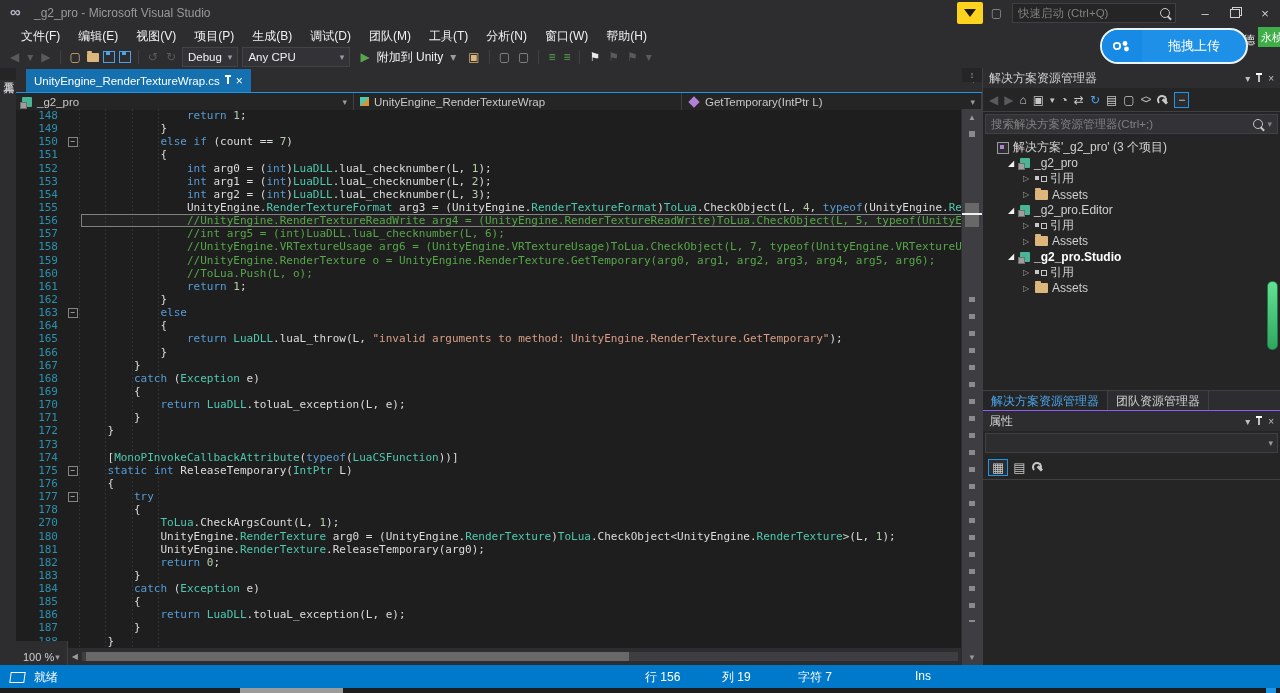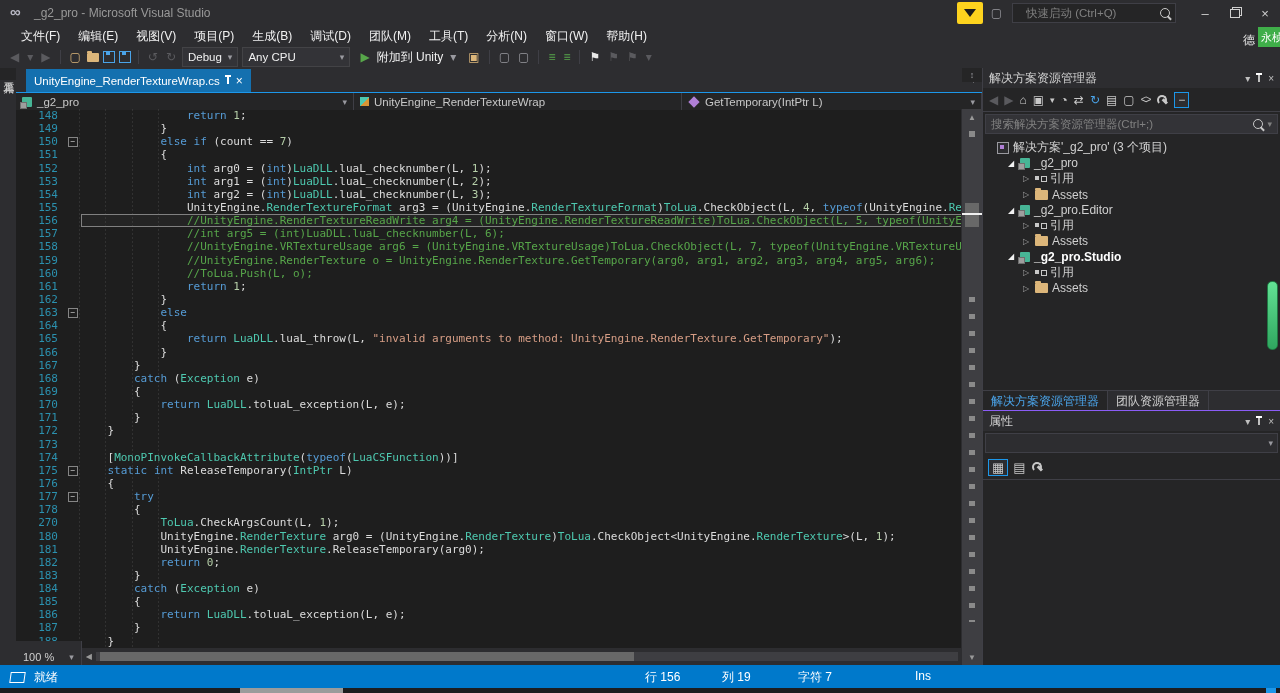--- a/index.html
+++ b/index.html
@@ -7,21 +7,21 @@
         font-family:"Liberation Sans","DejaVu Sans",sans-serif;color:#d0d0d0;font-size:12px;}
   
   .titlebar{position:absolute;top:0;left:0;right:0;height:26px;background:#2d2d30;}
   .vs-logo{position:absolute;left:10px;top:3px;color:#b9b9c5;font-size:15px;font-weight:bold;}
   .win-title{position:absolute;left:34px;top:6px;color:#999;font-size:12px;}
   .tb-right{position:absolute;right:0;top:0;height:26px;display:flex;align-items:center;}
   .funnel-btn{width:26px;height:22px;background:#fdd31e;border-radius:2px;display:flex;align-items:center;justify-content:center;margin-right:8px;}
   .funnel-shape{width:0;height:0;border-left:6px solid transparent;border-right:6px solid transparent;border-top:8px solid #1b1b1b;position:relative;}
   .feedback-ic{color:#9a9aa0;font-size:12px;margin-right:10px;}
   .quicklaunch{width:152px;height:18px;background:#252526;border:1px solid #3f3f46;display:flex;align-items:center;padding:0 5px;margin-right:14px;}
-  .quicklaunch .ph{color:#808080;font-size:11.5px;flex:1;white-space:nowrap;overflow:hidden;margin-left:8px;}
+  .quicklaunch .ph{color:#808080;font-size:11.5px;flex:1;white-space:nowrap;overflow:hidden;}
   .mag{width:8px;height:8px;border:1.5px solid #c8c8c8;border-radius:50%;position:relative;flex:none;}
   .mag::after{content:"";position:absolute;width:5px;height:1.5px;background:#c8c8c8;transform:rotate(45deg);left:6px;top:8px;}
   .winctl{width:30px;height:24px;display:flex;align-items:center;justify-content:center;color:#d0d0d0;font-size:13px;}
   .restore-glyph{width:8px;height:7px;border:1px solid #d0d0d0;box-shadow:2px -2px 0 -1px #2d2d30,2px -2px 0 0 #d0d0d0;}
   
   .menubar{position:absolute;top:26px;left:0;right:0;height:20px;display:flex;align-items:center;padding-left:12px;}
   .menu-item{padding:0 9px;color:#f1f1f1;font-size:12px;white-space:nowrap;}
   
   .toolbar{position:absolute;top:46px;left:0;right:0;height:22px;display:flex;align-items:center;padding-left:8px;gap:4px;}
   .tbi{color:#9a9aa0;font-size:12px;padding:0 2px;white-space:nowrap;}
@@ -81,21 +81,21 @@
   .vs-split{position:absolute;top:-41px;right:0;width:20px;height:14px;background:#252526;color:#9a9aa0;font-size:9px;text-align:center;line-height:14px;}
   .vs-up{position:absolute;top:4px;left:0;right:0;text-align:center;color:#999;font-size:8px;}
   .vs-mark1{position:absolute;top:22px;left:7px;width:6px;height:6px;background:#8a8a8a;}
   .vs-thumb{position:absolute;top:94px;left:3px;width:14px;height:24px;background:#686868;}
   .vs-caretline{position:absolute;top:104px;left:0;width:20px;height:2px;background:#f0f0f0;}
   .vs-marks{position:absolute;top:188px;left:7px;width:6px;height:325px;
             background:repeating-linear-gradient(to bottom,#8a8a8a 0 5px,transparent 5px 17px);}
   .vs-down{position:absolute;bottom:3px;left:0;right:0;text-align:center;color:#999;font-size:8px;}
   
   .hscroll{position:absolute;left:0;right:20px;bottom:0;height:17px;background:#2d2d30;display:flex;align-items:center;}
-  .zoom-combo{display:flex;align-items:center;gap:15px;background:#2d2d30;border-right:1px solid #3f3f46;height:100%;padding:7px 7px;color:#d0d0d0;font-size:11px;}
+  .zoom-combo{display:flex;align-items:center;gap:1px;background:#2d2d30;border-right:1px solid #3f3f46;height:100%;padding:7px 7px;color:#d0d0d0;font-size:11px;}
   .h-arr{color:#999;font-size:8px;padding:0 4px;}
   .h-track{flex:1;height:9px;background:#3e3e42;position:relative;margin-right:4px;}
   .h-thumb{position:absolute;left:4px;top:0;width:62%;height:9px;background:#686868;}
   
   .panel{position:absolute;top:68px;left:982px;right:0;bottom:28px;background:#252526;border-left:1px solid #3f3f46;}
   .pane-title{height:20px;display:flex;align-items:center;padding:0 6px;color:#d0d0d0;font-size:12px;background:#2d2d30;}
   .pane-title .sp{flex:1;}
   .pane-title .ic{margin-left:8px;color:#c0c0c0;font-size:10px;}
   .se-toolbar{height:23px;display:flex;align-items:center;gap:6px;padding:0 6px;color:#c8c8c8;font-size:12px;background:#252526;border-bottom:1px solid #3f3f46;}
   .se-toolbar .dis{color:#5a5a5e;}
@@ -215,20 +215,30 @@
     <span class="tb-sep"></span>
     <span class="tbi green">≡</span>
     <span class="tbi green">≡</span>
     <span class="tb-sep"></span>
     <span class="tbi white">⚑</span>
     <span class="tbi dis">⚑</span>
     <span class="tbi dis">⚑</span>
     <span class="tbi dis">▾</span>
   </div>
 
+  <div class="upload-pill">
+    <div class="pill-logo">
+      <svg width="20" height="14" viewBox="0 0 20 14">
+          <circle cx="5" cy="7" r="3.2" fill="none" stroke="#fff" stroke-width="1.8"></circle>
+          <circle cx="13" cy="4.5" r="2.4" fill="#fff"></circle>
+          <circle cx="14.5" cy="10" r="2.4" fill="#fff"></circle>
+        </svg>
+    </div>
+    <span class="pill-label">拖拽上传</span>
+  </div>
   <div class="account">
     <span>德 杨</span>
     <span class="arr">▾</span>
   </div>
   <div class="vip-badge">永桢</div>
 
   <div class="left-strip">
     <span class="toolbox-tab">工具箱</span>
   </div>
 

